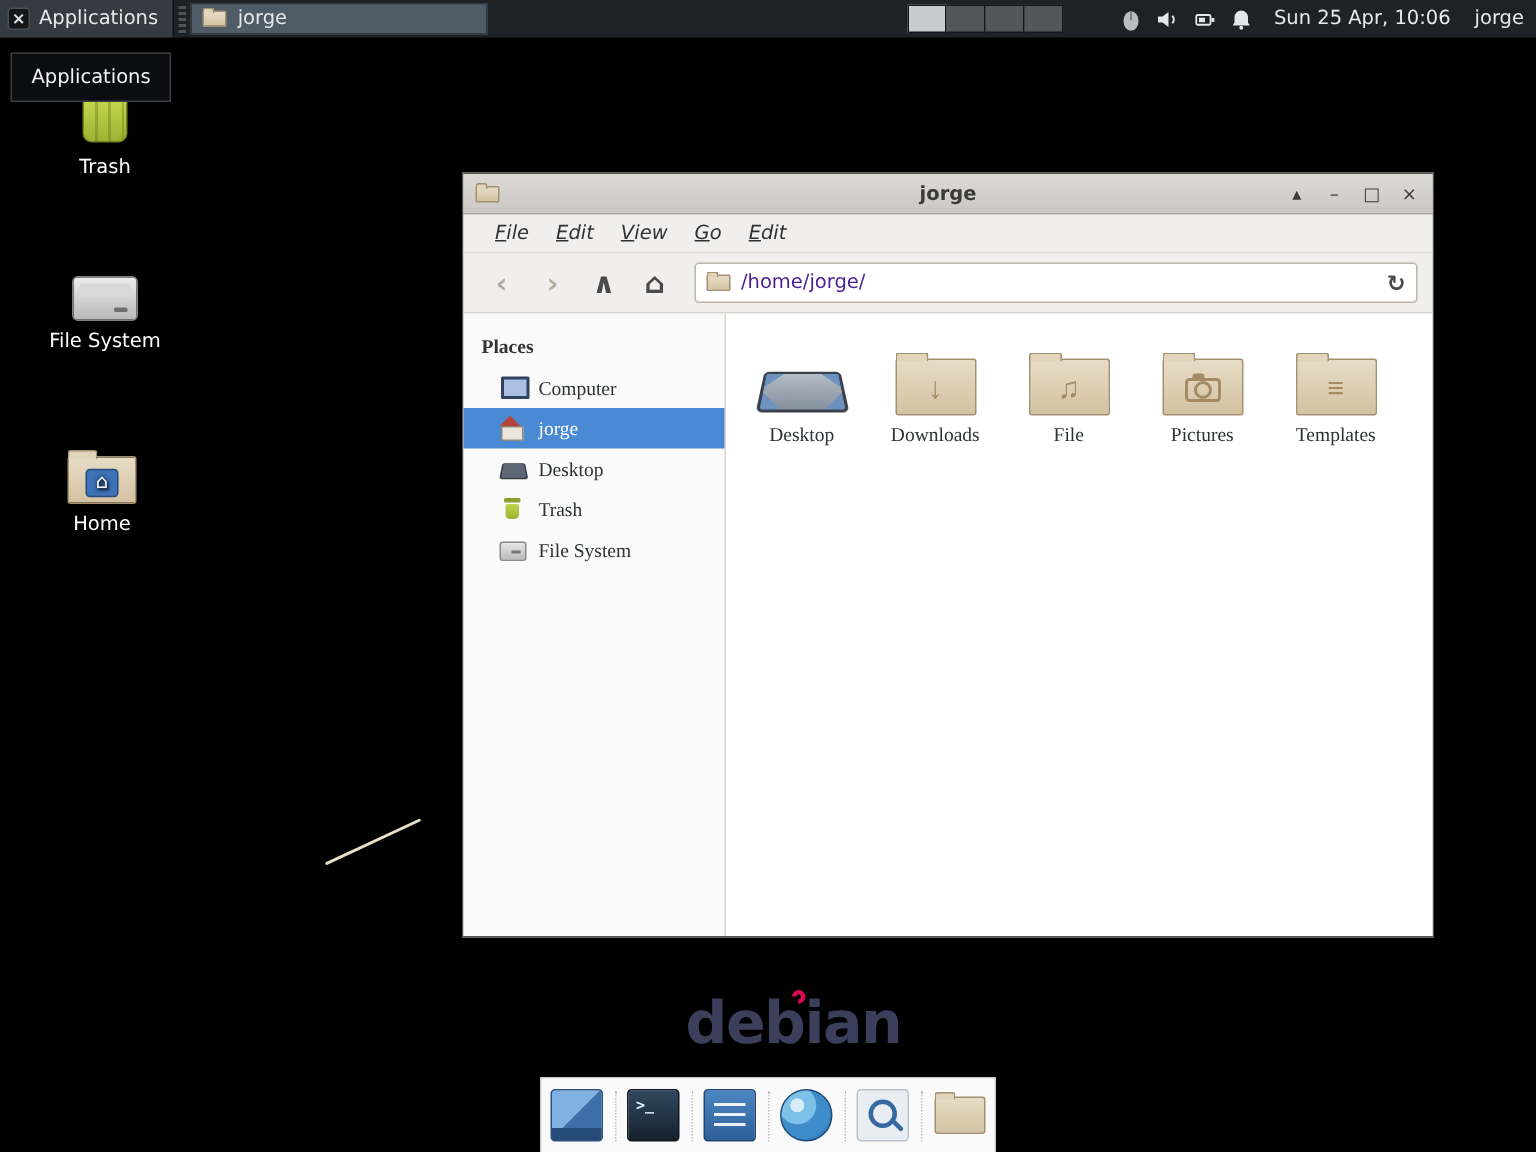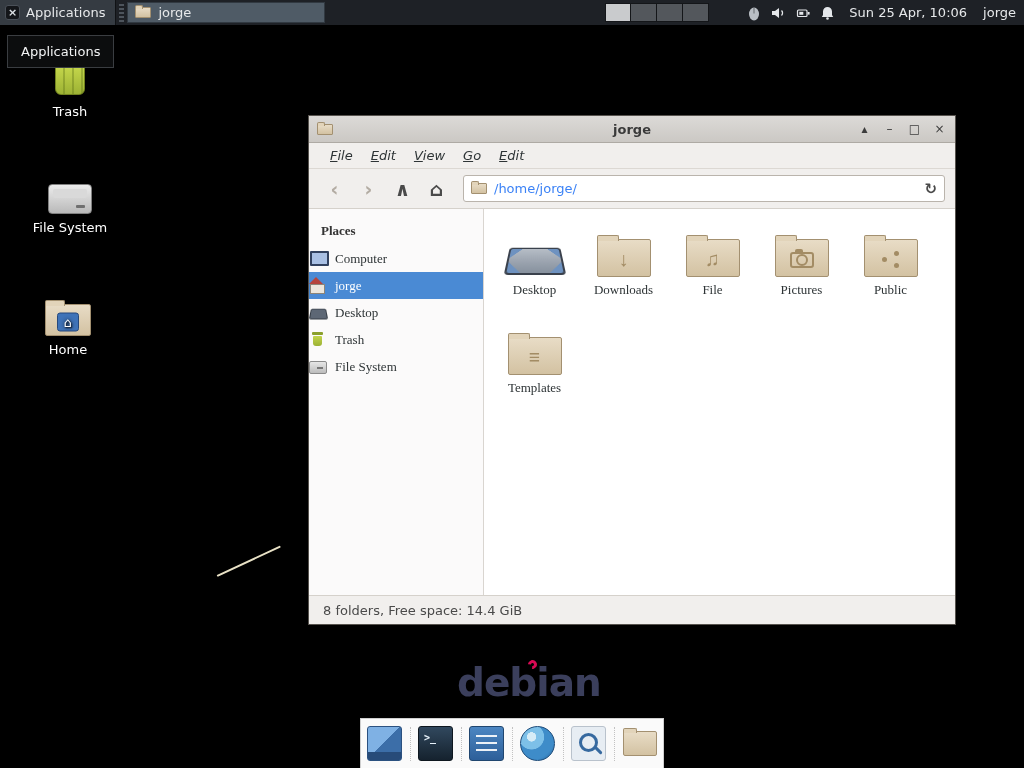--- a/index.html
+++ b/index.html
@@ -97,26 +97,26 @@
              padding-left:12px; flex:none; }
   .menu-item { display:inline-block; padding:4px 9px;font-style:italic; }
   .menu-item::first-letter { text-decoration:underline; }
   .toolbar { height:40px; background:#f1efed; border-bottom:1px solid #d5d1cb; display:flex; align-items:center;
              padding:0 10px; gap:3px; flex:none; }
   .nav-btn { width:31px; height:28px; display:flex; align-items:center; justify-content:center; font-size:19px;
              font-weight:bold; color:#4a4a4a; }
   .nav-btn.disabled { color:#b3aca3; }
   .pathbar { flex:1; height:27px; margin-left:8px; background:#fff; border:1px solid #bab4ac; border-radius:3px;
              display:flex; align-items:center; padding:0 7px; gap:7px; }
-  .path-input { flex:1; border:0; outline:0; font:13px "DejaVu Sans","Liberation Sans",sans-serif; color:#3b82f6; background:transparent; }
+  .path-input { flex:1; border:0; outline:0; font:13px "DejaVu Sans","Liberation Sans",sans-serif; color:#4c1d95; background:transparent; }
   .reload { color:#4a4a4a; font-size:15px; font-weight:bold; }
   .win-body { flex:1; display:flex; min-height:0;font-family:Liberation Serif, serif; }
   .sidebar { width:175px; background:#fbfafa; border-right:1px solid #d9d5d0; padding-top:8px; flex:none; }
   .side-header { font-weight:bold; padding:6px 12px; color:#333; }
-  .side-item { height:27px; display:flex; align-items:center; gap:9px; }
+  .side-item { height:27px; display:flex; align-items:center; gap:9px; padding-left:24px; }
   .side-item.selected { background:#4a8ad4; color:#fff; }
   .main { flex:1; background:#fff; padding:12px 6px; display:grid; grid-template-columns:repeat(5,89px);
           grid-auto-rows:98px; align-content:start; overflow:hidden; }
   .file-item { width:89px; text-align:center; }
   .icn-wrap { height:56px; display:flex; align-items:flex-end; justify-content:center; position:relative; }
   .file-label { margin-top:5px; color:#2e3436; }
   .statusbar { height:29px; background:#f1efed; border-top:1px solid #d5d1cb; display:flex; align-items:center;
                padding-left:14px; color:#4a4a4a; flex:none; }
 
   
@@ -338,41 +338,28 @@
               <span class="emblem">
                 <span class="cam"></span>
               </span>
             </div>
         </div>
         <div class="file-label">Pictures</div>
       </div>
       <div class="file-item">
         <div class="icn-wrap">
           <div class="xfolder f-lg">
-              <span class="emblem">
-                <span class="share"></span>
-              </span>
-            </div>
-        </div>
-        <div class="file-label">Public</div>
-      </div>
-      <div class="file-item">
-        <div class="icn-wrap">
-          <div class="xfolder f-lg">
               <span class="emblem">≡</span>
             </div>
         </div>
         <div class="file-label">Templates</div>
       </div>
     </div>
   </div>
 
-  <div class="statusbar">
-    <span>8 folders, Free space: 14.4 GiB</span>
-  </div>
 </div>
 
 <div class="dock">
   <div class="dock-item">
       <span class="dk-desktop"></span>
     </div>
   <div class="dock-sep"></div>
   <div class="dock-item">
       <span class="dk-term"></span>
     </div>

